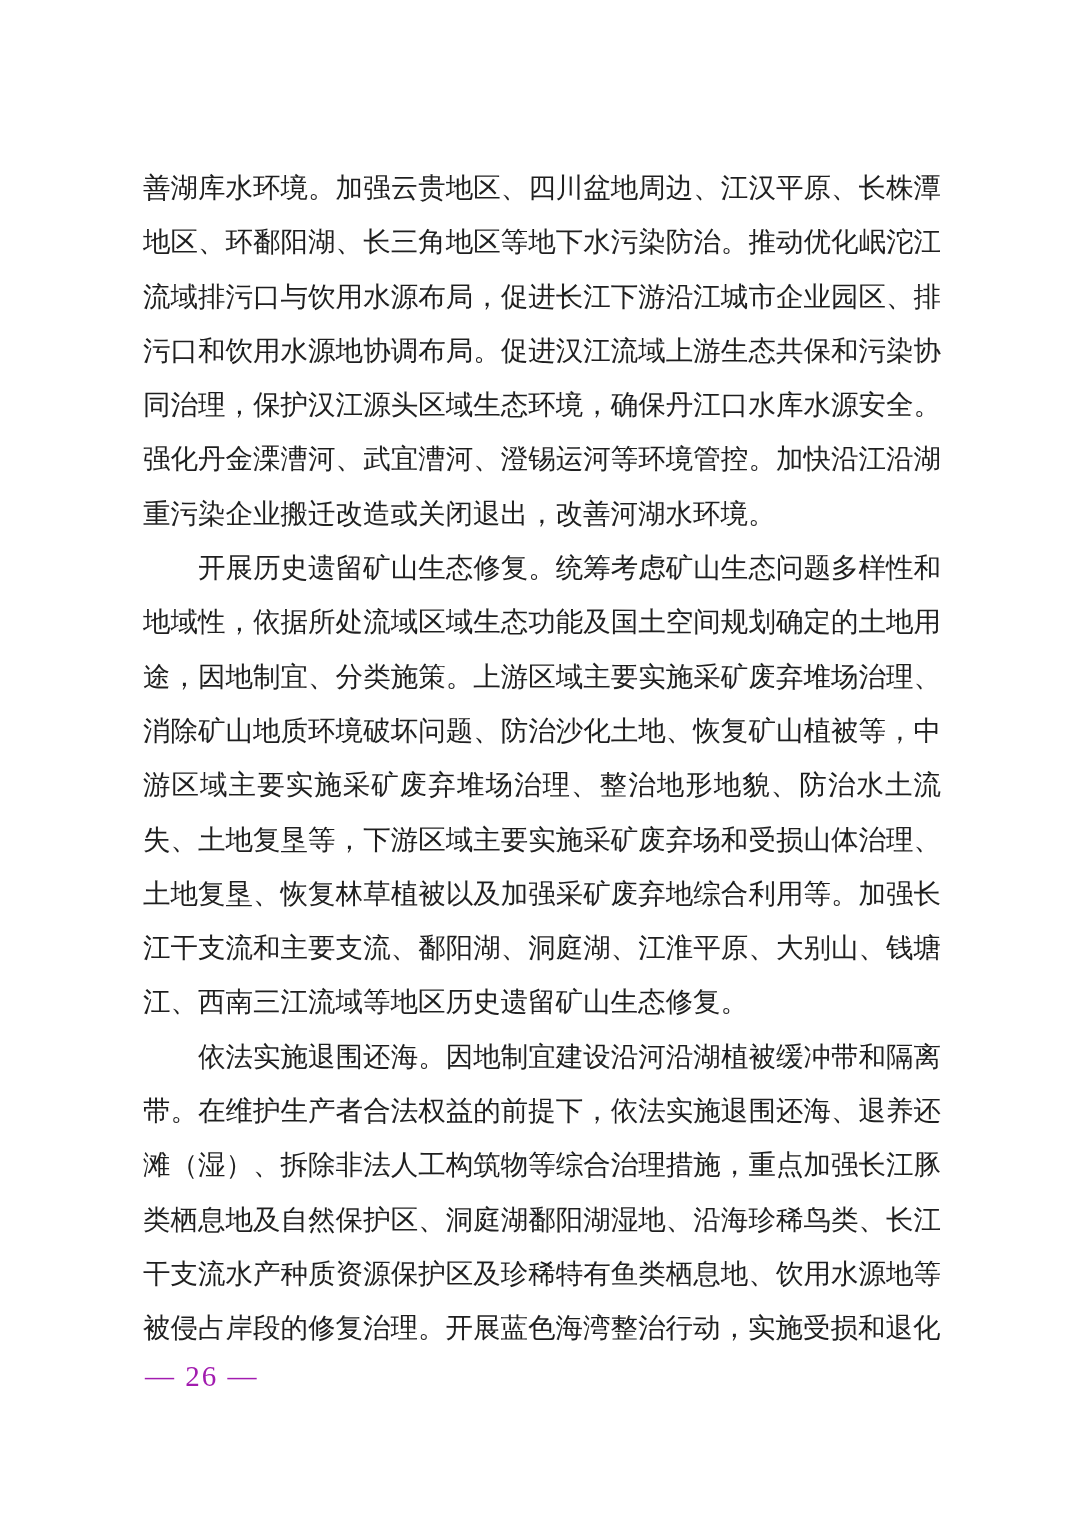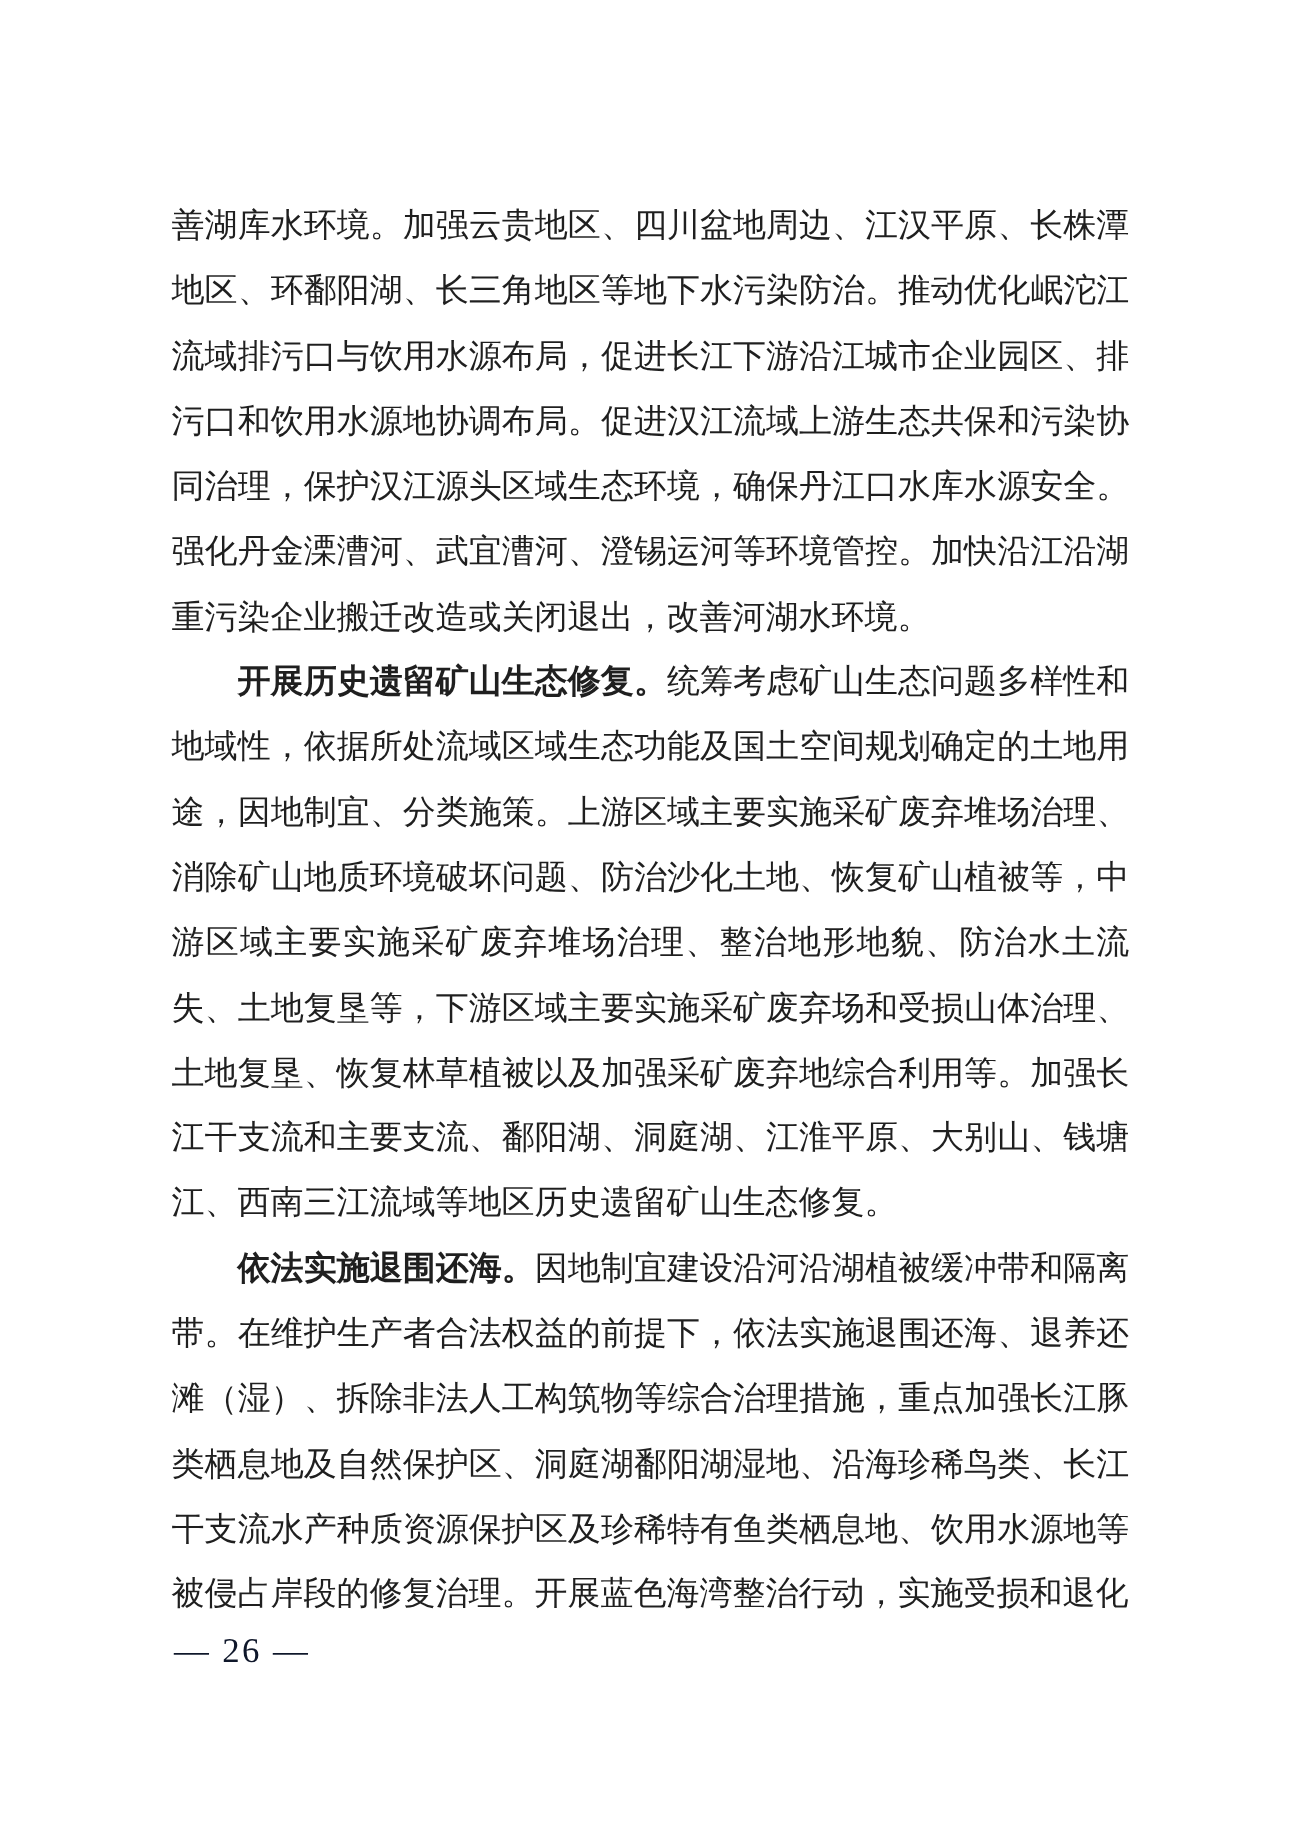--- a/index.html
+++ b/index.html
@@ -27,29 +27,29 @@
     line-height: 54.3px;
     color: #1f1f1f;
     text-align: justify;
     text-justify: inter-character;
     word-break: break-all;
   }
   .para.indented {
     text-indent: 55px;
   }
   .lead {
-    font-weight: 700;
+    font-weight: 400;
   }
   .page-footer {
     position: absolute;
     left: 145px;
     top: 1358px;
     font-size: 29px;
     line-height: 36px;
-    color: #0f172a;
+    color: #a21caf;
     letter-spacing: 2px;
   }
 </style>
 </head>
 <body>
 
 <div class="page">
   <div class="content">
 
     <p class="para"><span class="lead"></span><span>善湖库水环境。加强云贵地区、四川盆地周边、江汉平原、长株潭地区、环鄱阳湖、长三角地区等地下水污染防治。推动优化岷沱江流域排污口与饮用水源布局，促进长江下游沿江城市企业园区、排污口和饮用水源地协调布局。促进汉江流域上游生态共保和污染协同治理，保护汉江源头区域生态环境，确保丹江口水库水源安全。强化丹金溧漕河、武宜漕河、澄锡运河等环境管控。加快沿江沿湖重污染企业搬迁改造或关闭退出，改善河湖水环境。</span></p>

